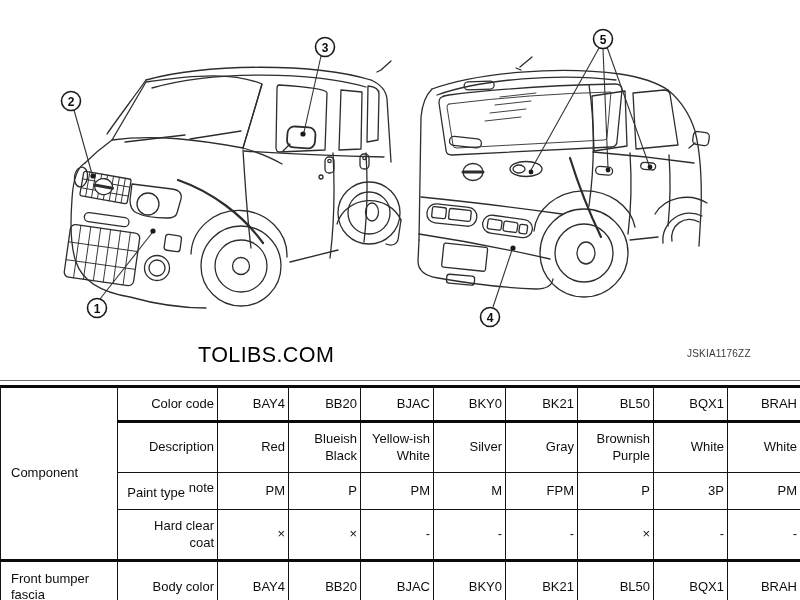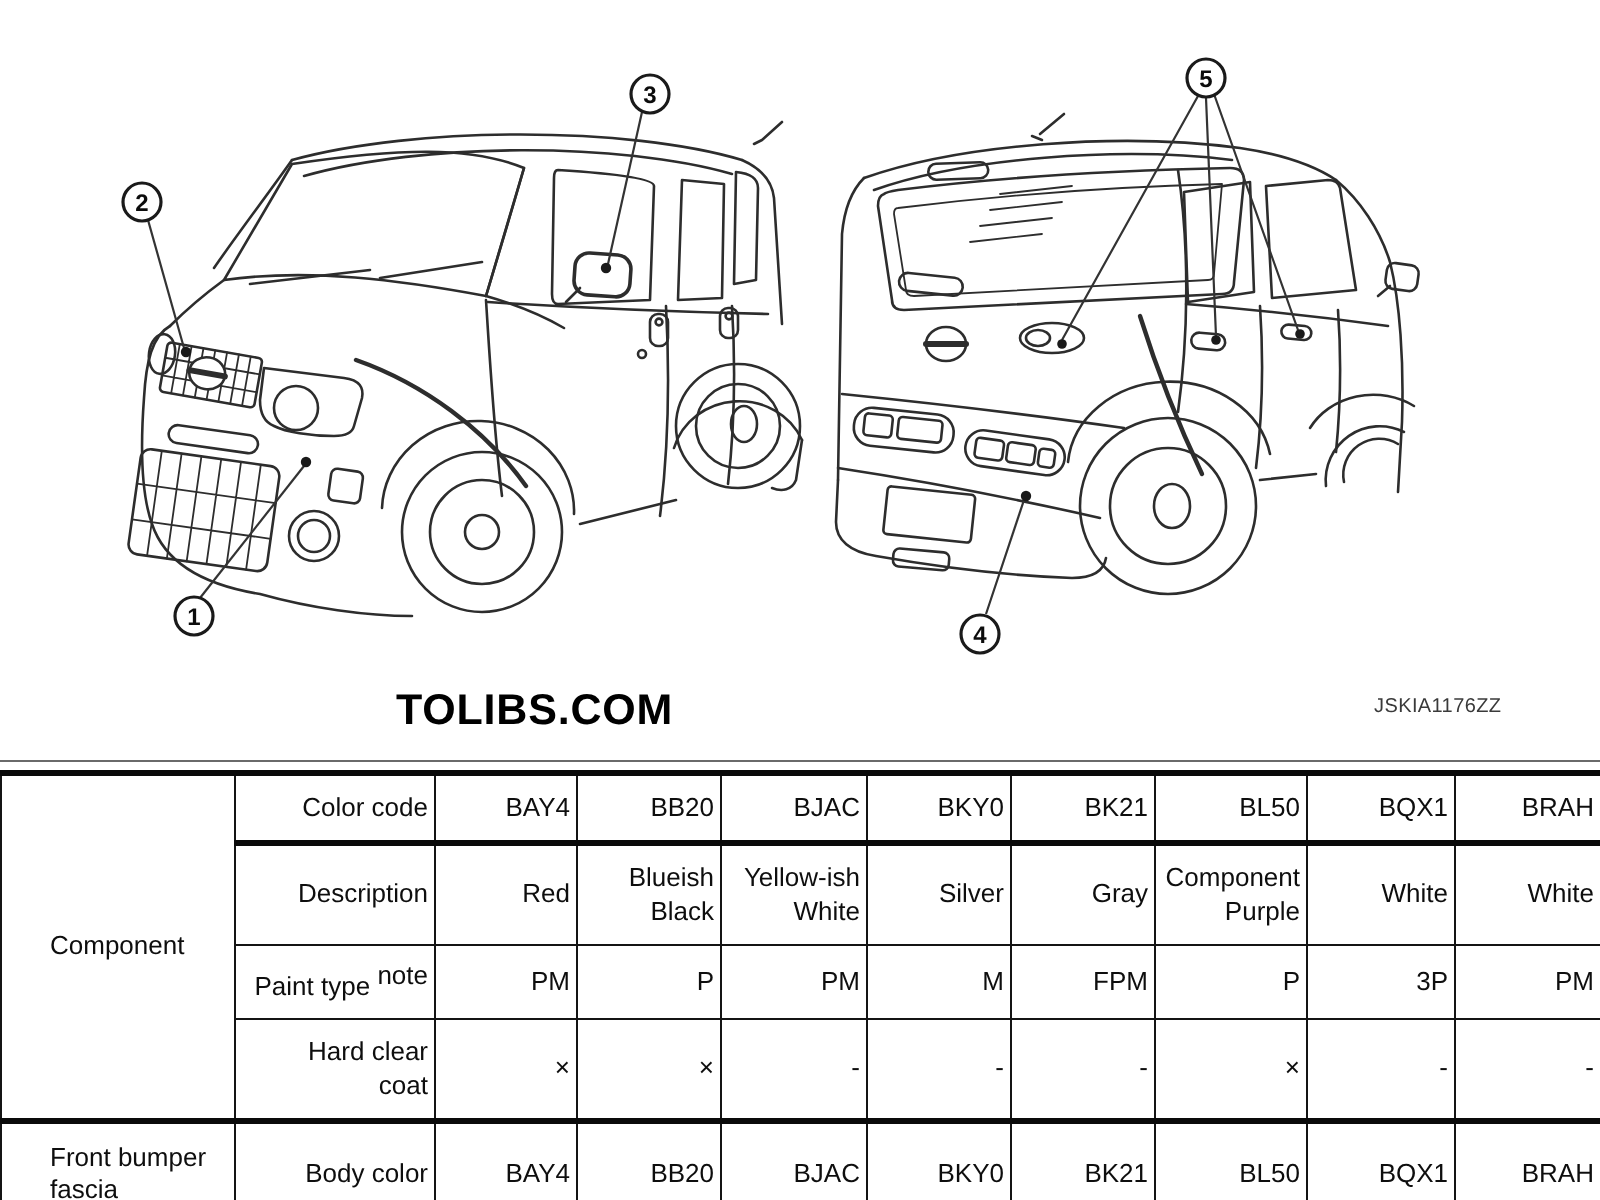--- a/index.html
+++ b/index.html
@@ -1,29 +1,29 @@
 <!DOCTYPE html>
 <html><head>
 <meta charset="utf-8">
 <style>
   html,body{margin:0;padding:0;background:#e8e8e8;}
   .page{position:relative;width:800px;height:600px;background:#ffffff;overflow:hidden;
         font-family:"Liberation Sans",sans-serif;color:#111;}
   .diagram-svg{position:absolute;left:0;top:0;}
-  .watermark{position:absolute;left:198px;top:343px;font-size:21.5px;font-weight:bold;
+  .watermark{position:absolute;left:198px;top:343px;font-size:21.5px;font-weight:normal;
              letter-spacing:0.4px;color:#000;}
   .figcode{position:absolute;left:687px;top:348px;font-size:10px;color:#3a3a3a;letter-spacing:0.2px;}
   .toprule{position:absolute;left:0;top:380px;width:800px;height:1px;background:#6a6a6a;}
   .spec-table{position:absolute;left:0;top:385px;width:800px;border-collapse:collapse;
               table-layout:fixed;font-size:13px;color:#0e0e0e;}
   .spec-table td{border:1.5px solid #141414;padding:2px 3px;text-align:right;
                  vertical-align:middle;line-height:1.25;overflow:hidden;}
   .spec-table tr.r1 td{border-top:3px solid #0a0a0a;}
   .spec-table tr.thickb td{border-bottom:3px solid #0a0a0a;}
-  .spec-table td.comp{ text-align:left;padding-left:24px;margin-top:12px;}
+  .spec-table td.comp{ text-align:left;padding-left:10px;margin-top:12px;}
   .spec-table td.lbl{ text-align:right;padding-left:8px;}
   .spec-table sup{font-size:13px;}
   .r1 td{height:28px;} .r2 td{height:45px;} .r3 td{height:32px;}
   .r4 td{height:45px;} .r5 td{height:46px;}
   .callout-num{font:bold 12px "Liberation Sans",sans-serif;fill:#0c0c0c;text-anchor:middle;}
   .car{fill:none;stroke:#2d2d2d;stroke-width:1.3;stroke-linecap:round;stroke-linejoin:round;}
   .thick{stroke-width:2.2;}
   .leader{stroke:#333;stroke-width:1.1;fill:none;}
   .dot{fill:#1a1a1a;stroke:none;}
   .cocircle{fill:#fff;stroke:#1a1a1a;stroke-width:1.6;}
@@ -244,21 +244,21 @@
         <td>BQX1</td>
         <td>BRAH</td>
       </tr>
       <tr class="r2">
         <td class="lbl">Description</td>
         <td>Red</td>
         <td>Blueish Black</td>
         <td>Yellow-ish White</td>
         <td>Silver</td>
         <td>Gray</td>
-        <td>Component Purple</td>
+        <td>Brownish Purple</td>
         <td>White</td>
         <td>White</td>
       </tr>
       <tr class="r3">
         <td class="lbl"><span>Paint type</span> <sup>note</sup></td>
         <td>PM</td>
         <td>P</td>
         <td>PM</td>
         <td>M</td>
         <td>FPM</td>

